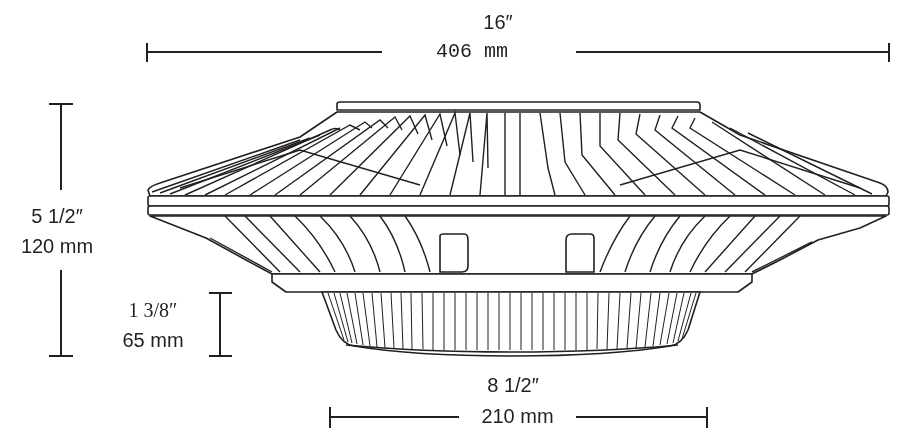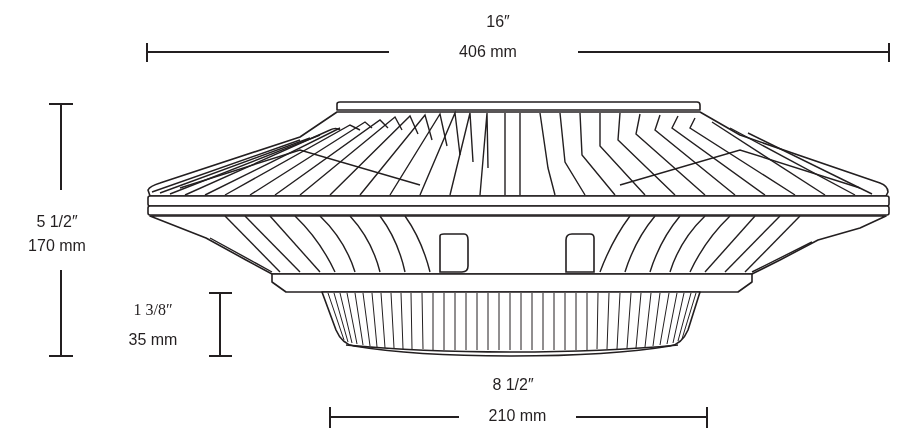--- a/index.html
+++ b/index.html
@@ -1,18 +1,18 @@
 <!DOCTYPE html>
 <html><head>
   <meta charset="utf-8">
   <style>
     html, body { margin: 0; padding: 0; background: #ffffff; }
     body { width: 900px; height: 441px; position: relative; overflow: hidden;
            font-family: "Liberation Sans", "DejaVu Sans", sans-serif; color: #231f20; }
-    .dim-label { position: absolute; font-size: 16px; line-height: 24px; text-align: center;
+    .dim-label { position: absolute; font-size: 20px; line-height: 24px; text-align: center;
                  color: #231f20; background: #fff; white-space: nowrap; }
     svg.drawing { position: absolute; left: 0; top: 0; }
   </style>
 </head>
 <body>
 
 <svg class="drawing" width="900" height="441" viewBox="0 0 900 441" xmlns="http://www.w3.org/2000/svg">
   <g fill="none" stroke="#231f20" stroke-width="2" stroke-linecap="square">
 
     <g>
@@ -158,22 +158,22 @@
     <path d="M660 293 L653 346"></path>
       <path d="M669 293 L660 345"></path>
       <path d="M677 293 L667 344"></path>
     <path d="M684 293 L673 343"></path>
       <path d="M691 293 L678 341"></path>
       <path d="M696 293 L682 339"></path>
   </g>
 </svg>
 
 <div class="dim-label" style="left:468px; top:10px; width:60px;">16″</div>
-<div class="dim-label" style="left:398px; top:40px; width:180px;">406 mm</div>
+<div class="dim-label" style="left:382px; top:40px; width:180px;font-family:Liberation Mono, monospace;">406 mm</div>
 
-<div class="dim-label" style="left:2px; top:210px; width:110px;">5 1/2″</div>
-<div class="dim-label" style="left:2px; top:234px; width:110px;">170 mm</div>
+<div class="dim-label" style="left:2px; top:204px; width:110px;">5 1/2″</div>
+<div class="dim-label" style="left:2px; top:234px; width:110px;">120 mm</div>
 
 <div class="dim-label" style="left:108px; top:298px; width:90px;font-family:Liberation Serif, serif;">1 3/8″</div>
-<div class="dim-label" style="left:108px; top:328px; width:90px;">35 mm</div>
+<div class="dim-label" style="left:108px; top:328px; width:90px;">65 mm</div>
 
 <div class="dim-label" style="left:468px; top:373px; width:90px;">8 1/2″</div>
 <div class="dim-label" style="left:460px; top:404px; width:115px;text-align:center;">210 mm</div>
 
 </body></html>

